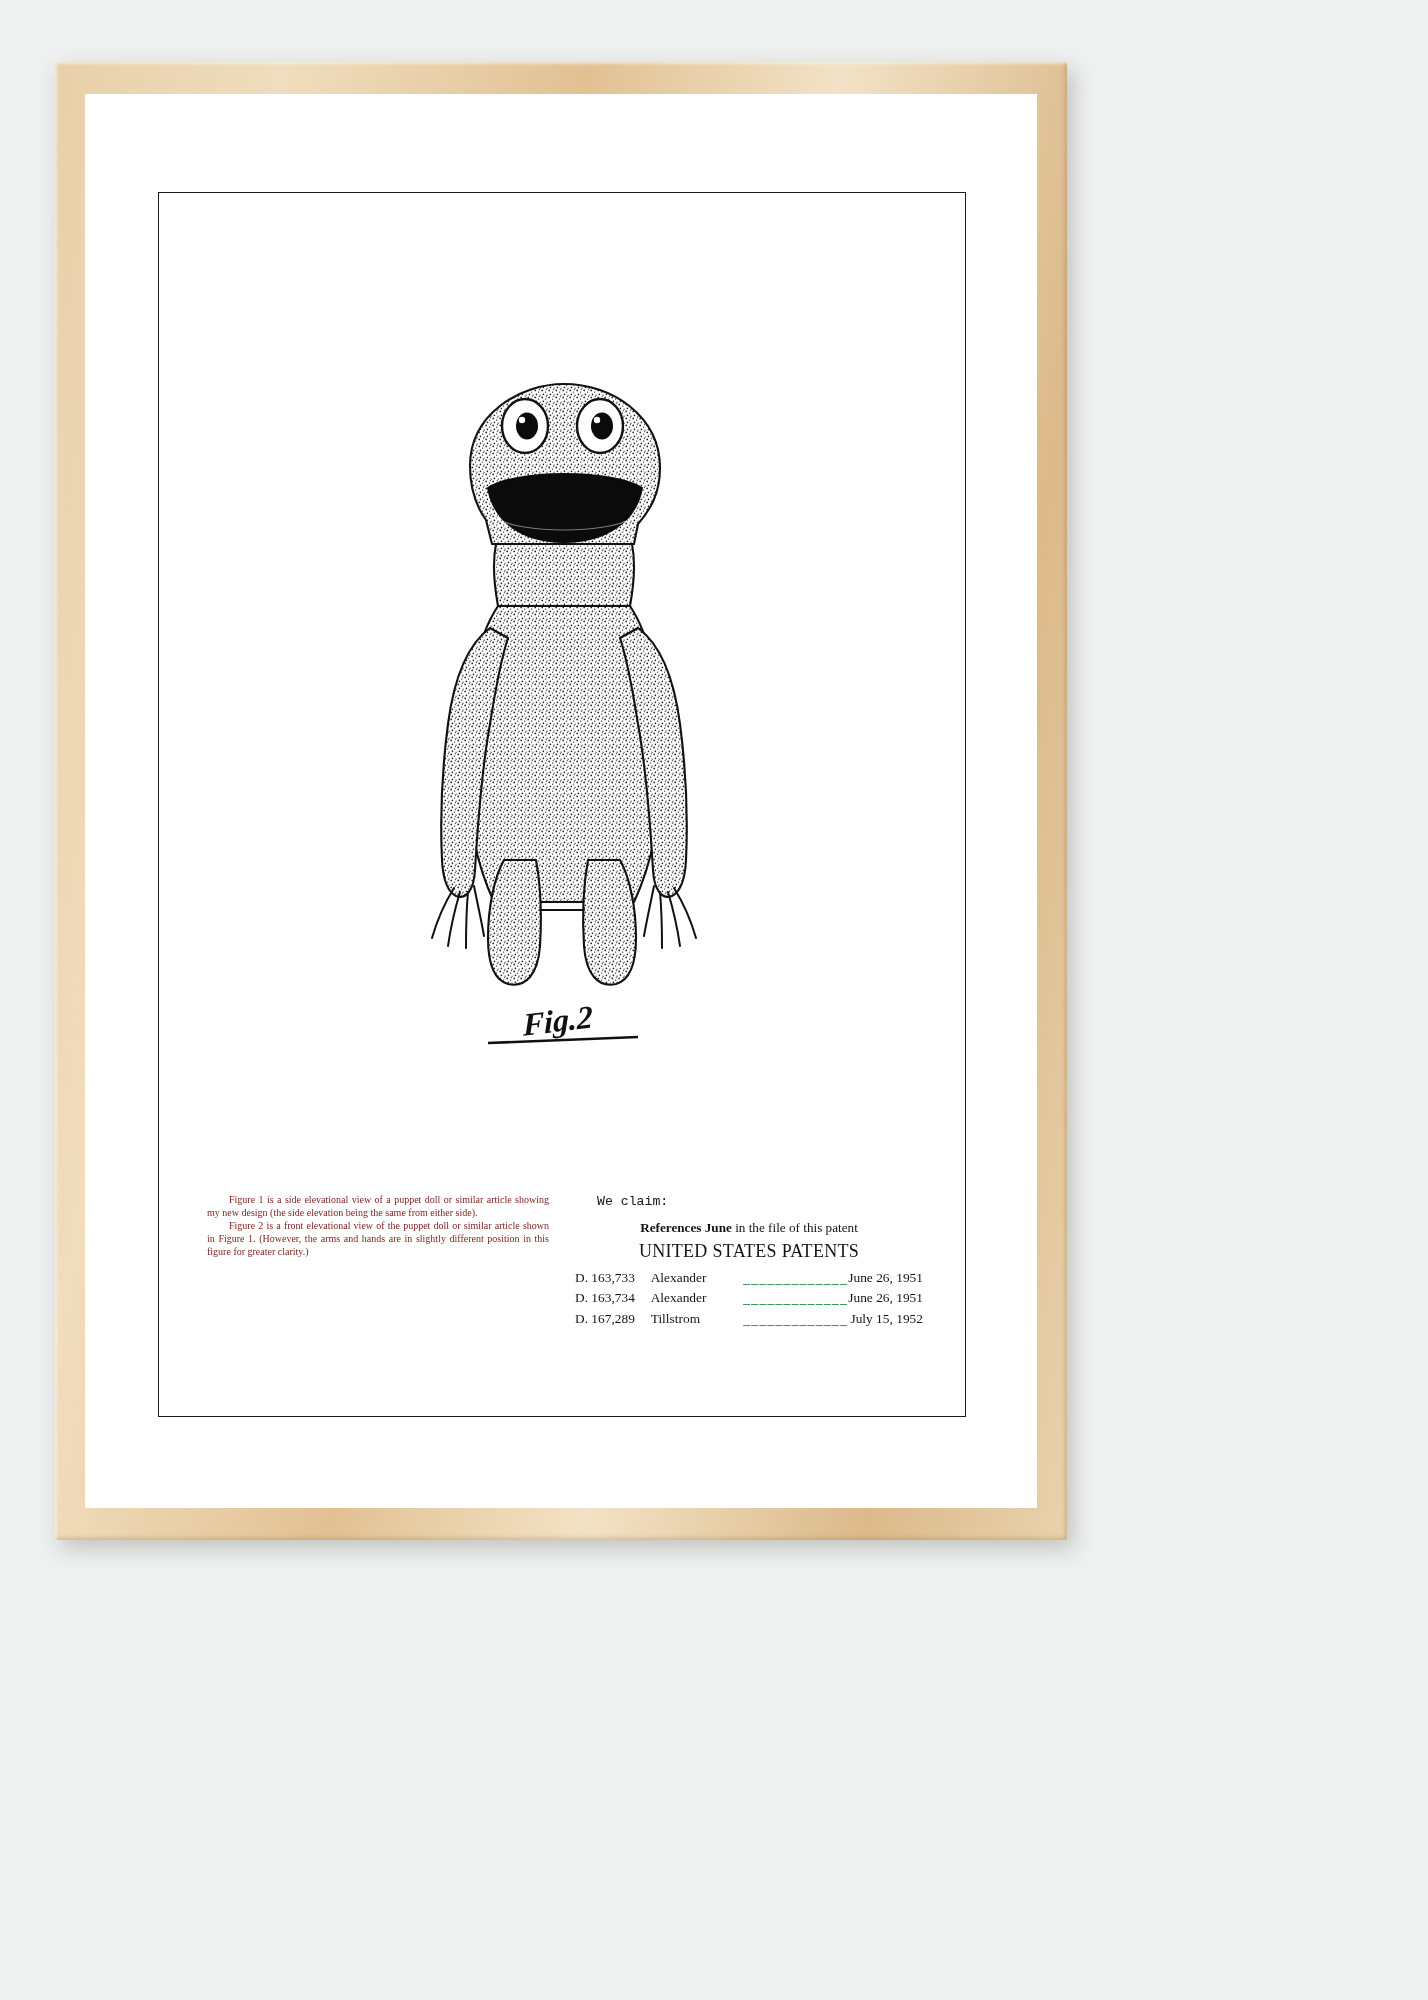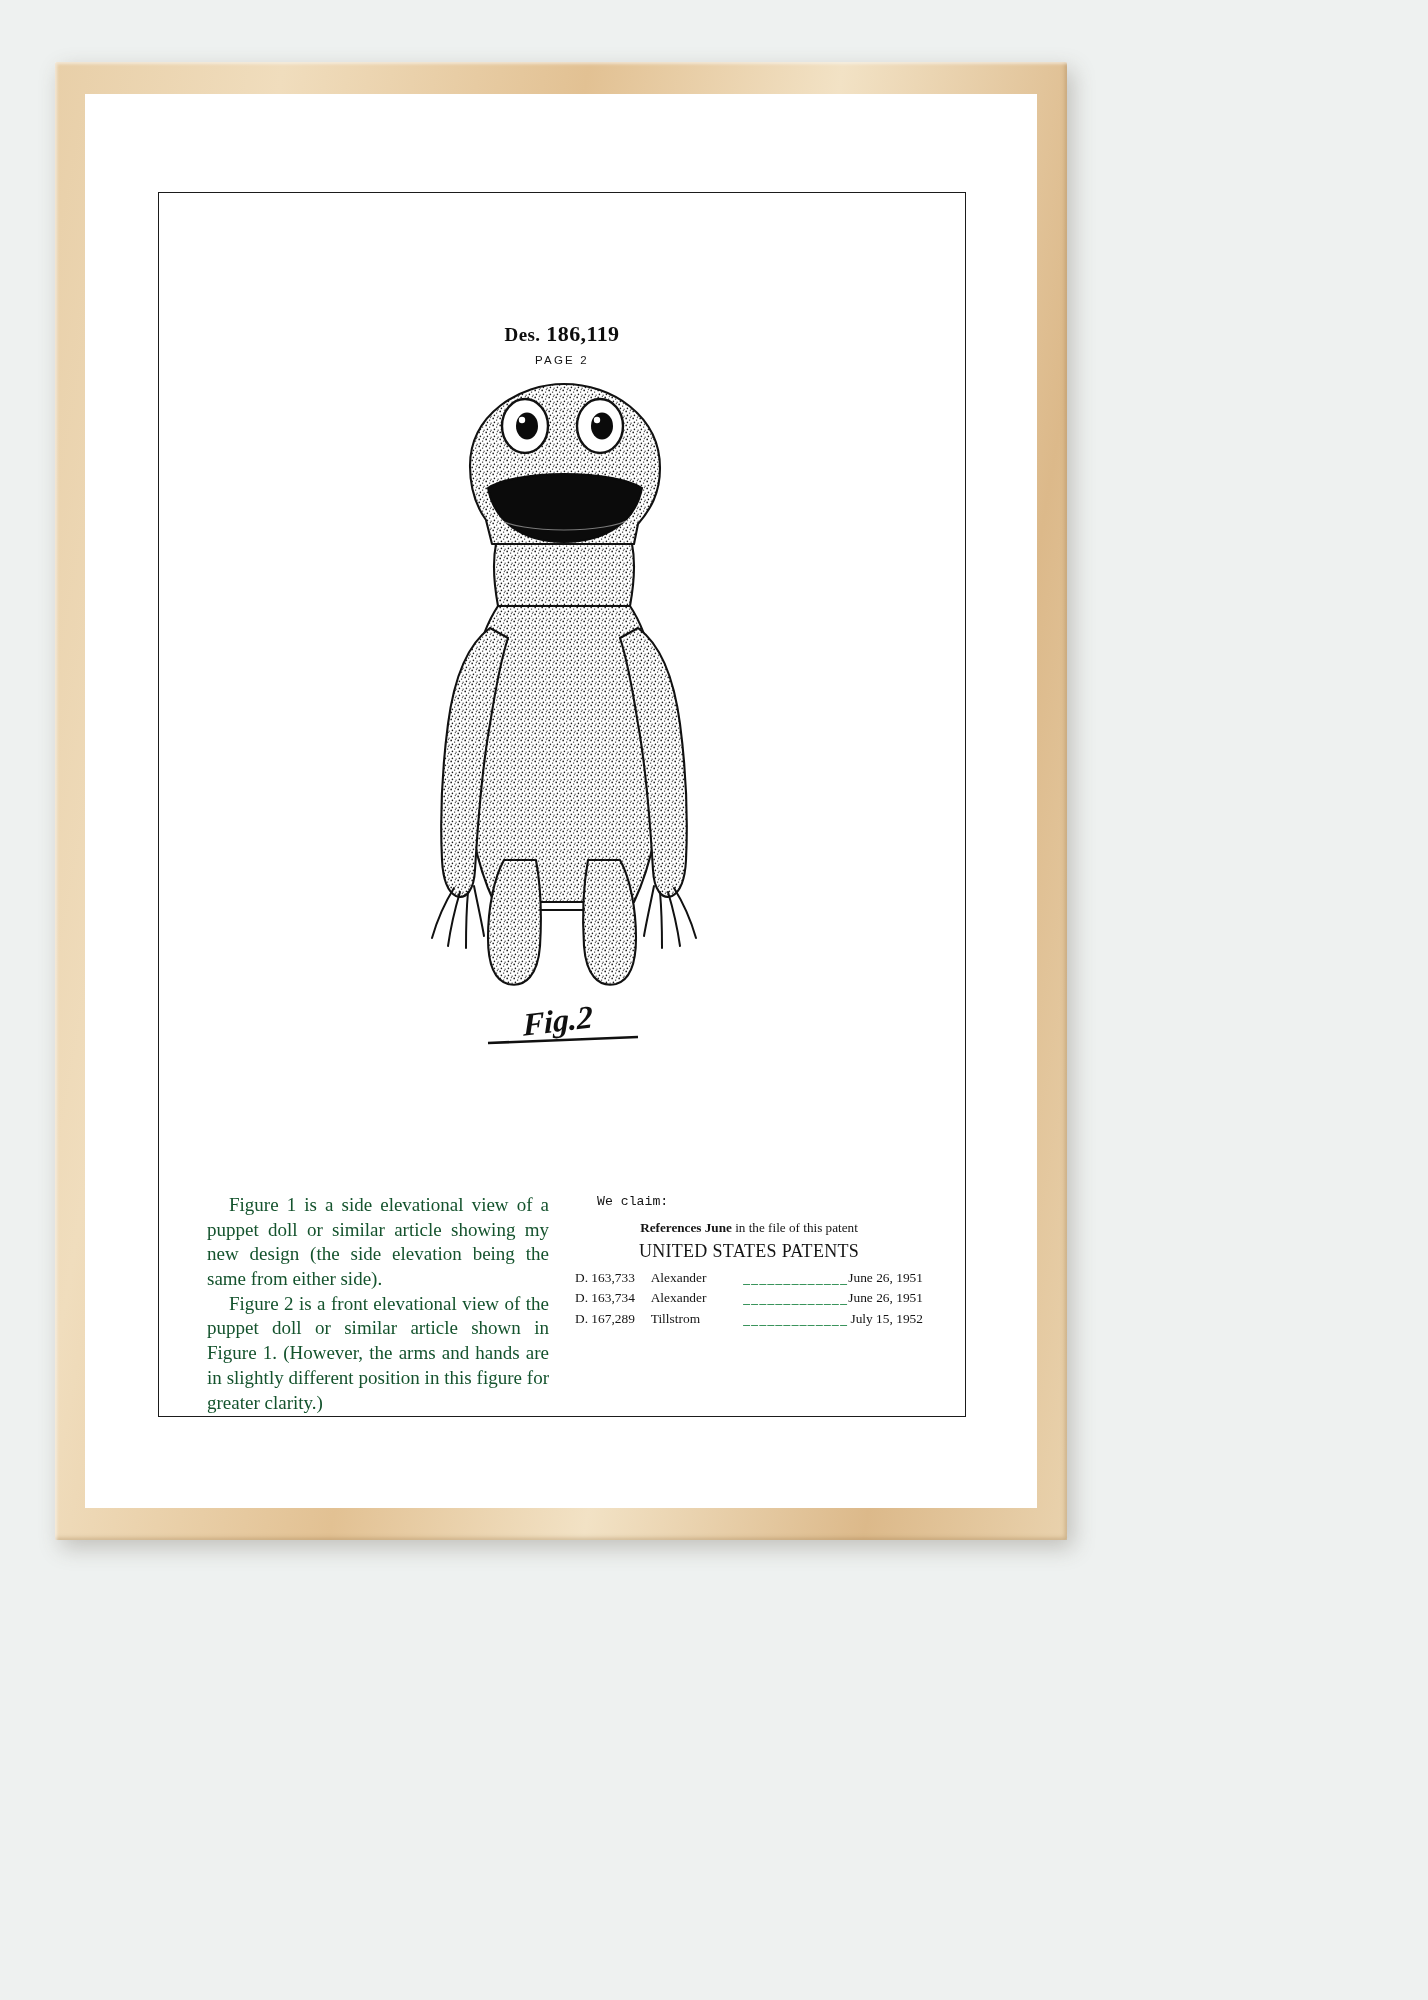--- a/index.html
+++ b/index.html
@@ -124,23 +124,23 @@
   .text-block {
     position: absolute;
     left: 48px;
     top: 1000px;
     width: 716px;
     display: flex;
     gap: 26px;
   }
   .col-left {
     width: 342px;
-    font-size: 19px;
+    font-size: 10px;
     line-height: 1.30;
-    color: #14532d;
+    color: #7f1d1d;
     text-align: justify;
   }
   .col-left p {
     margin: 0;
     text-indent: 22px;
   }
   .col-right {
     width: 348px;
     font-size: 13.2px;
     line-height: 1.30;
@@ -196,27 +196,20 @@
 
 <div class="scene">
   <div class="frame-outer">
     <div class="frame-bevel"></div>
 
     <div class="frame-inner-lip">
       <div class="mat">
 
         <div class="sheet">
 
-          <div class="patent-head">
-            <div class="patent-number">
-              <span class="des">Des.</span>
-              <span>186,119</span>
-            </div>
-            <div class="page-label">PAGE  2</div>
-          </div>
 
           <div class="drawing-wrap">
             <svg width="560" height="640" viewBox="0 0 560 640" xmlns="http://www.w3.org/2000/svg">
               <defs>
                 <pattern id="stipple" width="7" height="7" patternUnits="userSpaceOnUse">
                   <rect width="7" height="7" fill="#ffffff"></rect>
                   <circle cx="1.2" cy="1.4" r="0.85" fill="#1a1a1a"></circle>
                   <circle cx="4.6" cy="3.1" r="0.7" fill="#1a1a1a"></circle>
                   <circle cx="2.4" cy="5.4" r="0.78" fill="#1a1a1a"></circle>
                   <circle cx="6.1" cy="6.2" r="0.6" fill="#1a1a1a"></circle>

